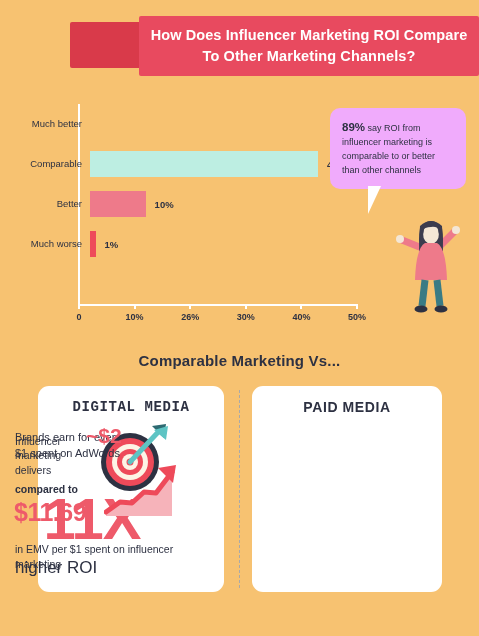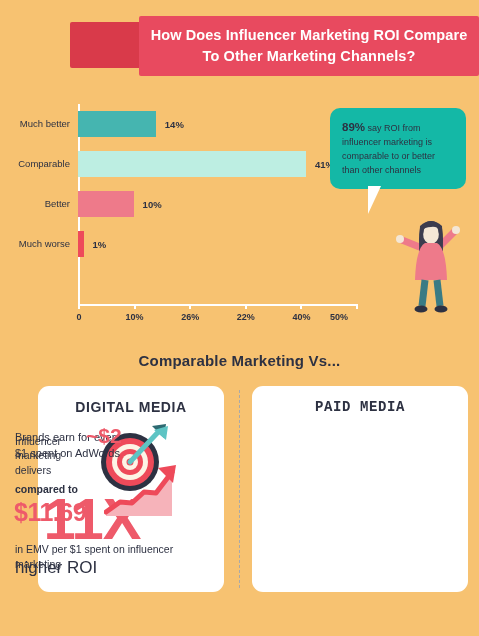--- a/index.html
+++ b/index.html
@@ -42,20 +42,21 @@
   
   #chart {
     position: absolute;
     left: 0; top: 104px;
     width: 479px; height: 205px;
   }
   .chart-rows {
     position: absolute;
     left: 0; top: 0;
     width: 479px;
+    padding-left: 12px;
   }
   .chart-row {
     position: relative;
     height: 40px;
     display: flex;
     align-items: center;
   }
   .cat-label {
     width: 78px;
     text-align: right;
@@ -110,21 +111,21 @@
     left: 78px; top: 0;
     width: 2px; height: 200px;
     background: #ffffff;
   }
 
   
   #bubble {
     position: absolute;
     left: 330px; top: 108px;
     width: 136px;
-    background: #14b8a6;
+    background: #f0abfc;
     border-radius: 10px;
     padding: 11px 11px 12px 12px;
   }
   #bubble-text {
     font-size: 9px;
     line-height: 1.52;
     color: #2d3142;
   }
   #bubble-text b { font-size: 11.5px; }
   #bubble-tail {
@@ -156,22 +157,22 @@
     width: 479px; height: 208px;
   }
   .card {
     position: absolute;
     top: 0;
     background: #ffffff;
     border-radius: 11px;
     height: 206px;
     padding: 13px 15px;
   }
-  #card-digital { left: 38px; width: 186px; }
-  #card-paid { left: 252px; width: 216px; font-family: Liberation Mono, monospace; }
+  #card-digital { left: 38px; width: 186px; font-family: Liberation Mono, monospace; }
+  #card-paid { left: 252px; width: 190px; }
   .card-title {
     text-align: center;
     font-size: 14px;
     font-weight: bold;
     color: #2d3142;
     letter-spacing: .6px;
     margin-bottom: 8px;
   }
   #divider {
     position: absolute;
@@ -259,24 +260,20 @@
   <div id="banner">
     <div id="banner-title">How Does Influencer Marketing ROI Compare To Other Marketing Channels?</div>
   </div>
 </div>
 
 <div id="chart">
   <div id="baseline"></div>
   <div class="chart-rows" id="chart-rows">
       <div class="chart-row">
         <div class="cat-label">Much better</div>
-        <div class="bar-area">
-          <div class="bar" style="width: 77.84px; background: rgb(69, 181, 176);"></div>
-          <div class="bar-value">14%</div>
-        </div>
       </div>
       <div class="chart-row">
         <div class="cat-label">Comparable</div>
         <div class="bar-area">
           <div class="bar" style="width: 227.96px; background: rgb(189, 238, 226);"></div>
           <div class="bar-value">41%</div>
         </div>
       </div>
       <div class="chart-row">
         <div class="cat-label">Better</div>
@@ -295,25 +292,25 @@
     </div>
   <div id="axis-line"></div>
   <div id="axis-ticks">
       <div class="axis-tick" style="left: 78px;"></div>
       <div class="axis-tick-label" style="left: 79px;">0</div>
       <div class="axis-tick" style="left: 133.6px;"></div>
       <div class="axis-tick-label" style="left: 134.6px;">10%</div>
       <div class="axis-tick" style="left: 189.2px;"></div>
       <div class="axis-tick-label" style="left: 190.2px;">26%</div>
       <div class="axis-tick" style="left: 244.8px;"></div>
-      <div class="axis-tick-label" style="left: 245.8px;">22%</div>
+      <div class="axis-tick-label" style="left: 245.8px;">30%</div>
       <div class="axis-tick" style="left: 300.4px;"></div>
       <div class="axis-tick-label" style="left: 301.4px;">40%</div>
       <div class="axis-tick" style="left: 356px;"></div>
-      <div class="axis-tick-label" style="left: 339px;">50%</div>
+      <div class="axis-tick-label" style="left: 357px;">50%</div>
     </div>
 </div>
 
 <div id="bubble">
   <div id="bubble-text">
     <b>89%</b><span> say ROI from influencer marketing is comparable to or better than other channels</span>
   </div>
 </div>
 <div id="bubble-tail"></div>
 

